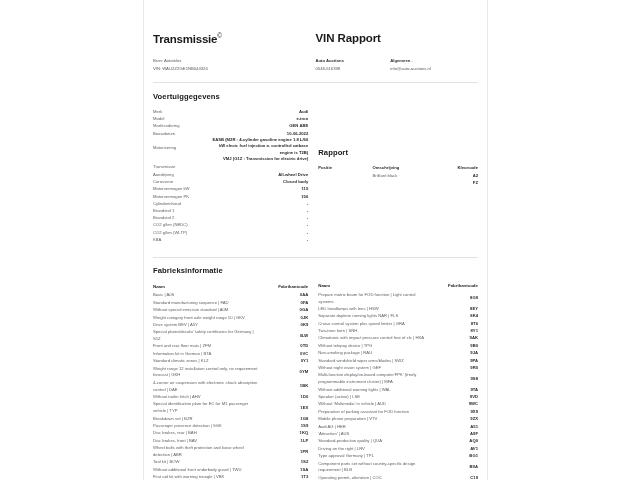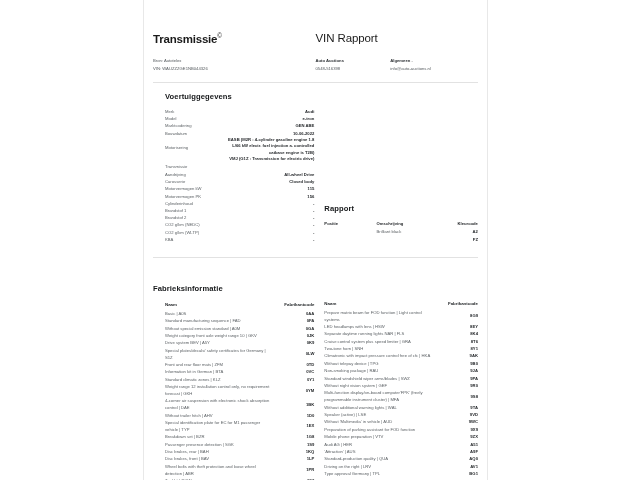--- a/index.html
+++ b/index.html
@@ -42,21 +42,21 @@
     letter-spacing: -0.2px;
     line-height: 1;
   }
   .brand-title sup {
     font-size: 6.5px;
     font-weight: normal;
     vertical-align: super;
   }
   .vin-title {
     font-size: 11.5px;
-    font-weight: normal;
+    font-weight: bold;
     color: #1a1a1a;
     line-height: 1;
     letter-spacing: -0.1px;
   }
 
   .meta-row {
     display: flex;
     margin-top: 12px;
   }
   .meta-left  { width: 50%; }
@@ -81,22 +81,21 @@
   .section-title {
     font-size: 7.6px;
     font-weight: bold;
     color: #16181a;
     margin: 9px 0 7px 0;
     letter-spacing: 0.1px;
   }
 
   .two-col {
     display: flex;
-    align-items: flex-end;
-    margin-left: 12px;
+    align-items: center;
   }
   .col-left  { width: 49%; padding-right: 4px; box-sizing: border-box; }
   .col-right { width: 51%; padding-left: 6px; box-sizing: border-box; }
 
   
   .kv {
     display: flex;
     justify-content: space-between;
     align-items: flex-start;
     font-size: 4.2px;
@@ -286,21 +285,21 @@
           <span class="c2"></span>
           <span class="c3">FZ</span>
         </div>
       </div>
 
     </div>
 
     <div class="rule" style="margin-top:14px;"></div>
 
     <div>
-      <div class="section-title" style="margin-top:26px;">Fabrieksinformatie</div>
+      <div class="section-title" style="margin-top:8px;">Fabrieksinformatie</div>
 
       <div class="two-col">
 
         <div class="col-left">
           <div class="fi-head">
             <span class="n">Naam</span>
             <span class="c">Fabrikantcode</span>
           </div>
           <div>
             <div class="fi-row">

